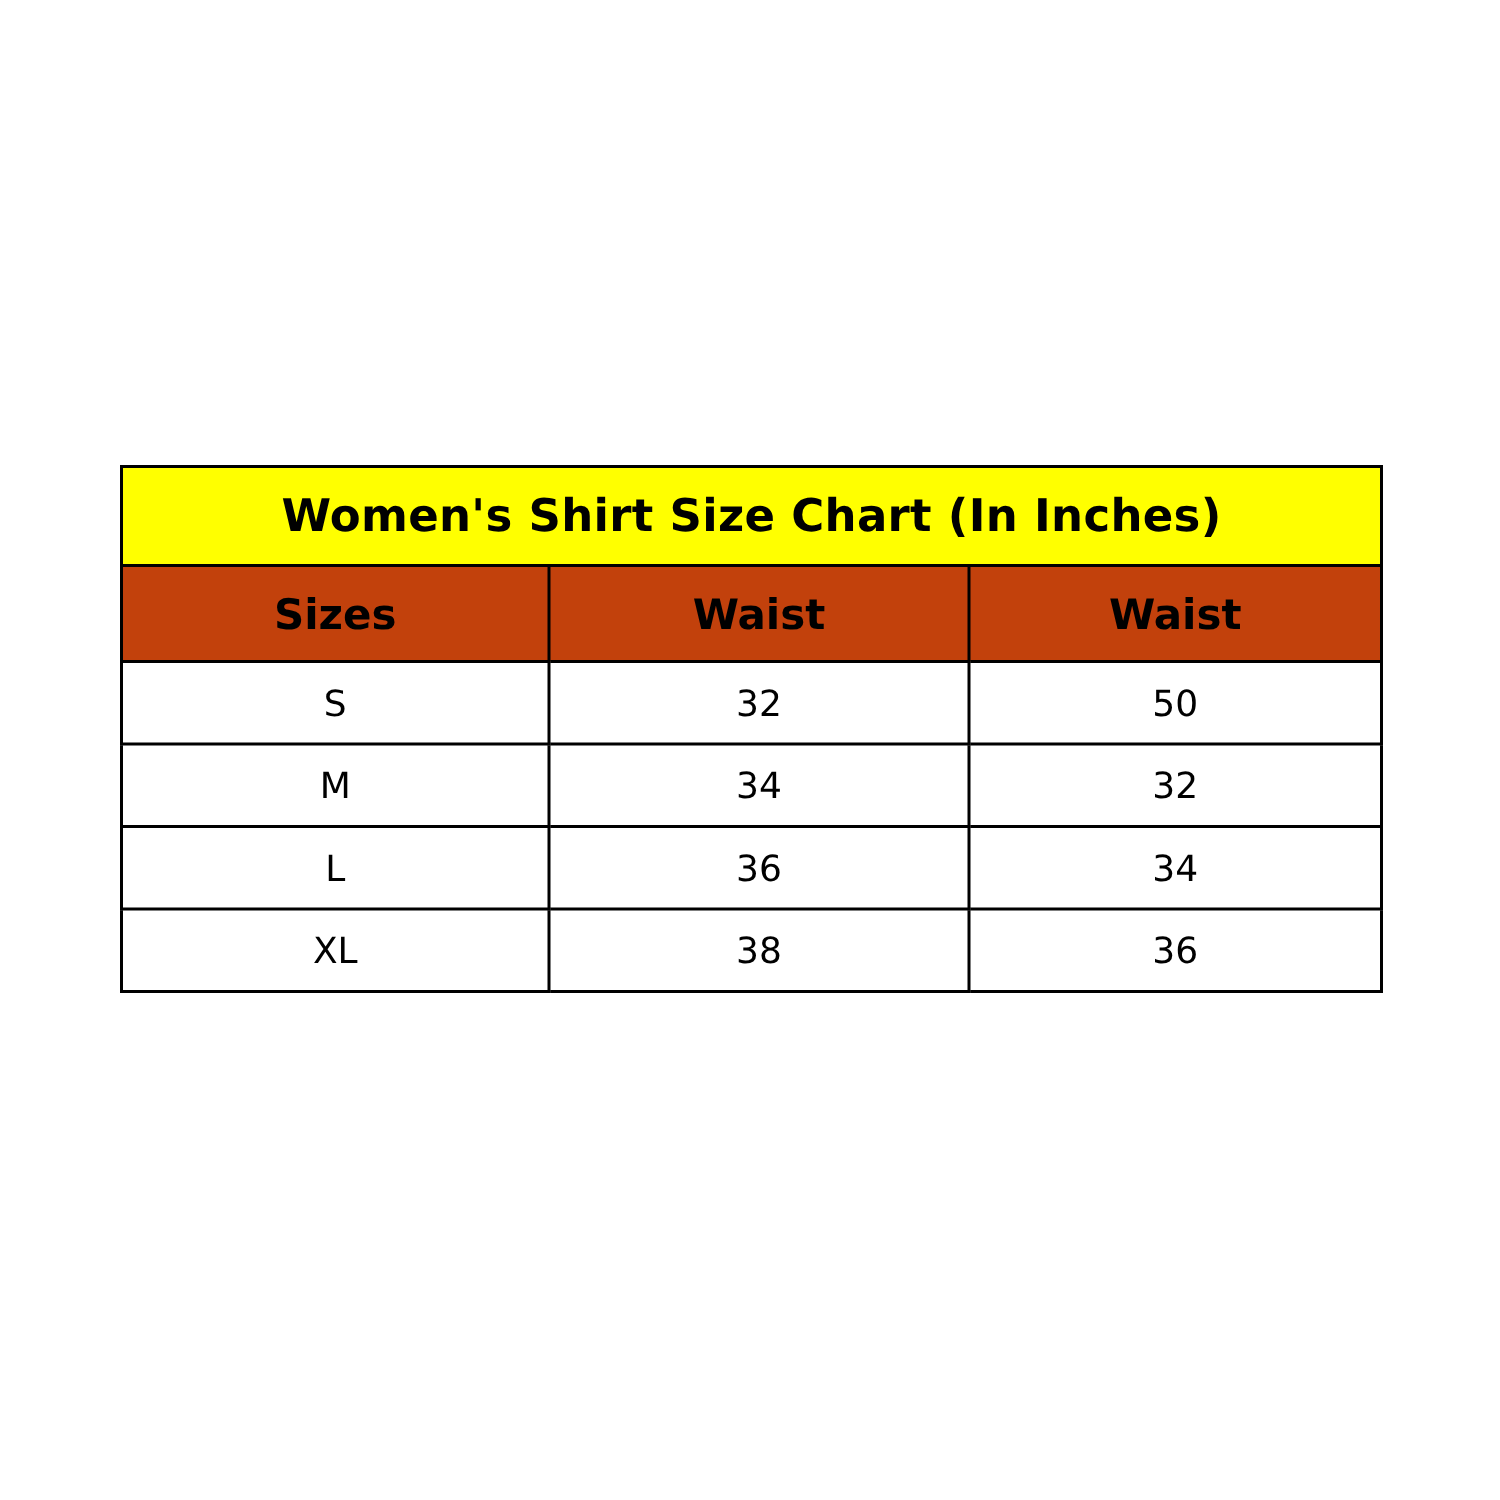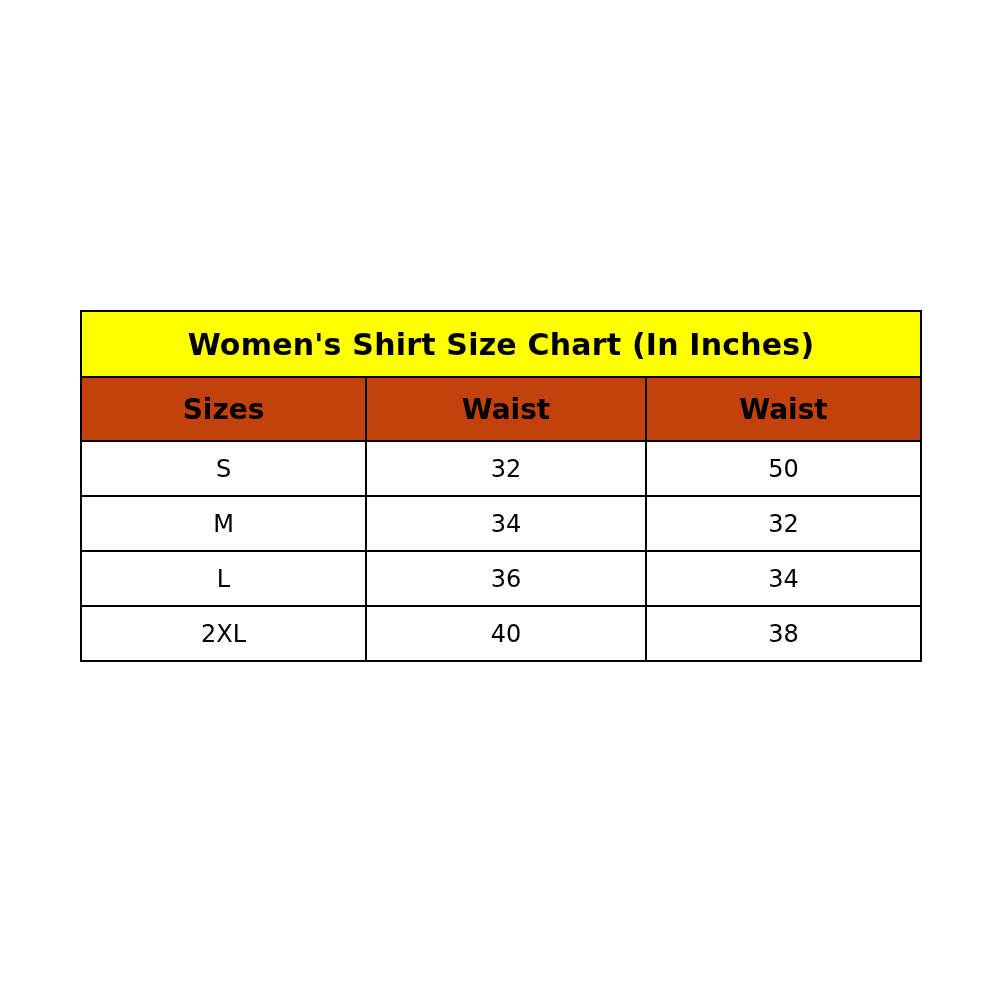--- a/index.html
+++ b/index.html
@@ -82,19 +82,19 @@
         <td class="body-cell">M</td>
         <td class="body-cell">34</td>
         <td class="body-cell">32</td>
       </tr>
       <tr>
         <td class="body-cell">L</td>
         <td class="body-cell">36</td>
         <td class="body-cell">34</td>
       </tr>
       <tr>
-        <td class="body-cell">2XL</td>
-        <td class="body-cell">40</td>
+        <td class="body-cell">XL</td>
         <td class="body-cell">38</td>
+        <td class="body-cell">36</td>
       </tr>
     </tbody>
   </table>
 </div>
 
 </body></html>

